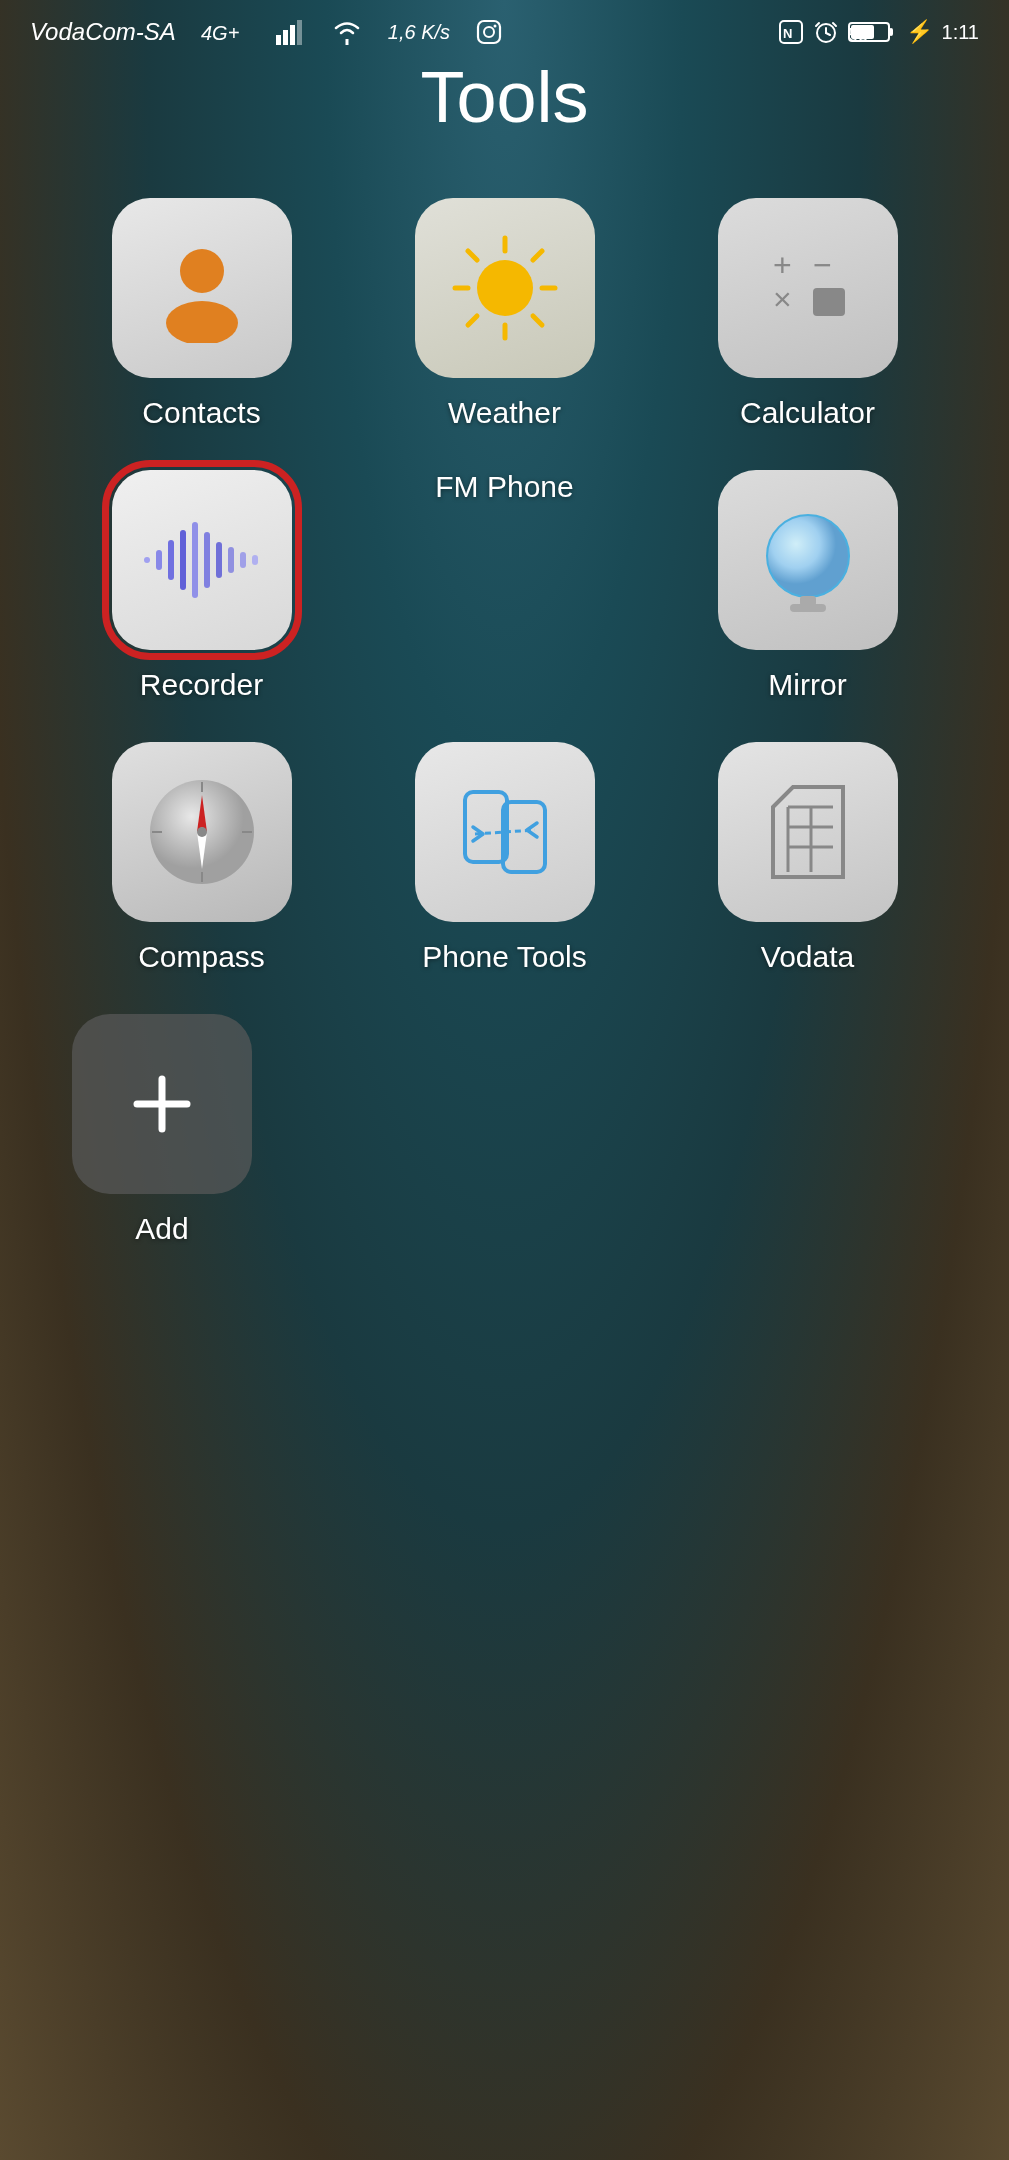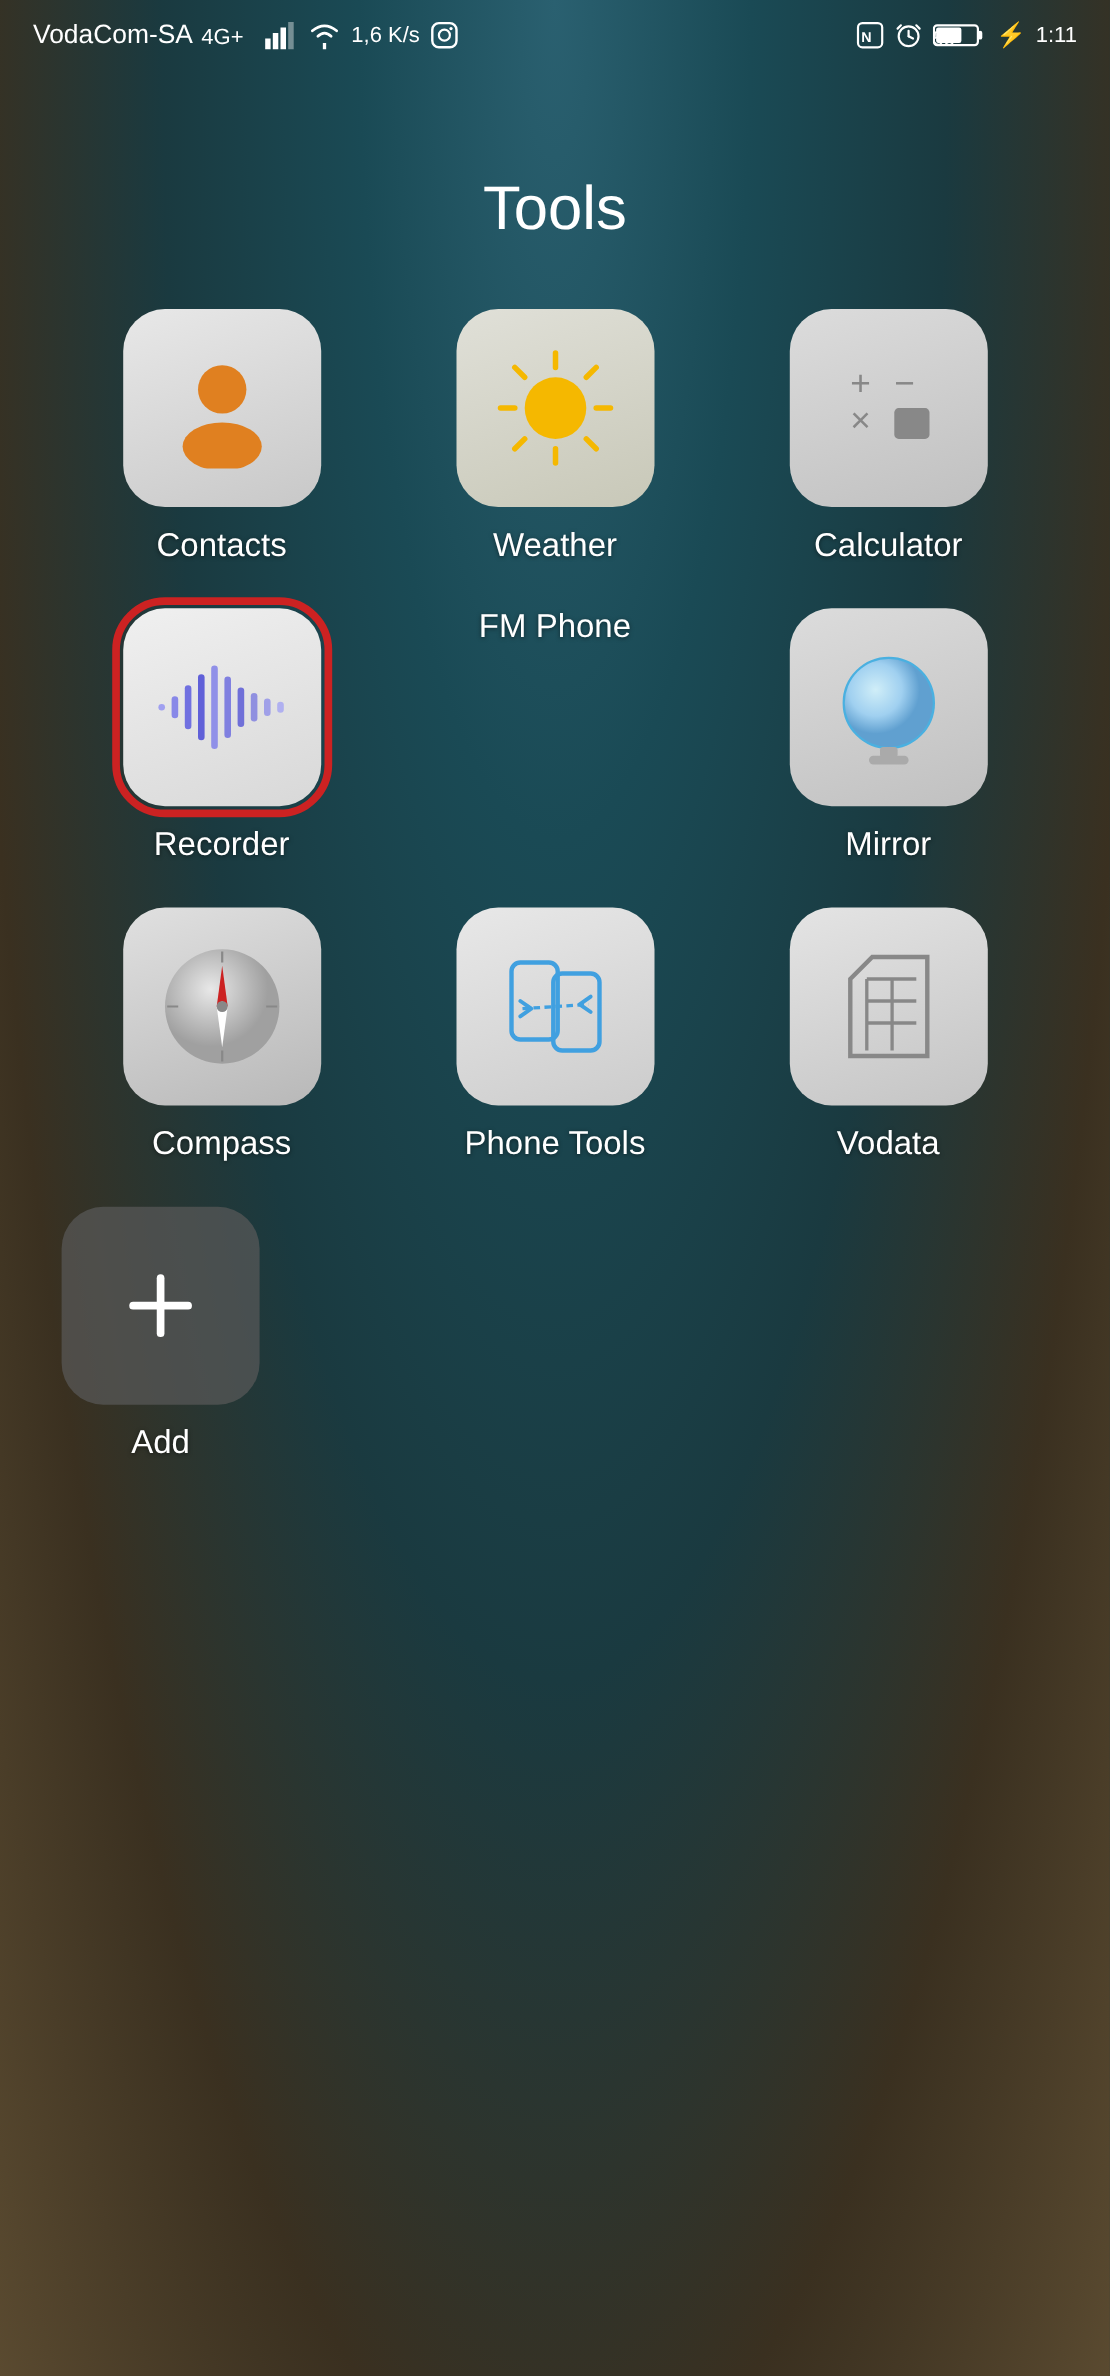--- a/index.html
+++ b/index.html
@@ -28,39 +28,39 @@
       align-items: center;
       padding: 18px 30px 10px 30px;
       color: white;
       font-size: 26px;
       font-weight: 500;
     }
 
     .status-left {
       display: flex;
       align-items: center;
-      gap: 8px;
+      gap: 25px;
       font-size: 24px;
+      font-style: italic;
     }
 
     .status-right {
       display: flex;
       align-items: center;
       gap: 8px;
       font-size: 26px;
     }
 
     .page-title {
       position: relative;
       z-index: 10;
       text-align: center;
       color: white;
-      font-size: 56px;
+      font-size: 72px;
       font-weight: 300;
-      margin-top: 100px;
       margin-bottom: 60px;
     }
 
     .app-grid {
       position: relative;
       z-index: 10;
       display: grid;
       grid-template-columns: repeat(3, 1fr);
       gap: 40px 20px;
       padding: 0 60px;
@@ -371,21 +371,21 @@
         <line x1="35" y1="70" x2="80" y2="70" stroke="#888" stroke-width="3"></line>
         <line x1="35" y1="30" x2="35" y2="95" stroke="#888" stroke-width="3"></line>
         <line x1="58" y1="30" x2="58" y2="95" stroke="#888" stroke-width="3"></line>
       </svg>
     </div>
     <span class="app-label">Vodata</span>
   </div>
 
 </div>
 
-<div style="position:relative; z-index:10; display:flex; flex-direction:column; align-items:flex-start; padding: 40px 60px 0 56px;">
+<div style="position:relative; z-index:10; display:flex; flex-direction:column; align-items:flex-start; padding: 40px 60px 0 72px;">
   <div class="add-item">
     <div class="app-icon icon-add" style="width:180px; height:180px; border-radius:38px; display:flex; align-items:center; justify-content:center;">
       <svg width="70" height="70" viewBox="0 0 70 70">
         <line x1="35" y1="10" x2="35" y2="60" stroke="white" stroke-width="7" stroke-linecap="round"></line>
         <line x1="10" y1="35" x2="60" y2="35" stroke="white" stroke-width="7" stroke-linecap="round"></line>
       </svg>
     </div>
     <span class="app-label">Add</span>
   </div>
 </div>

